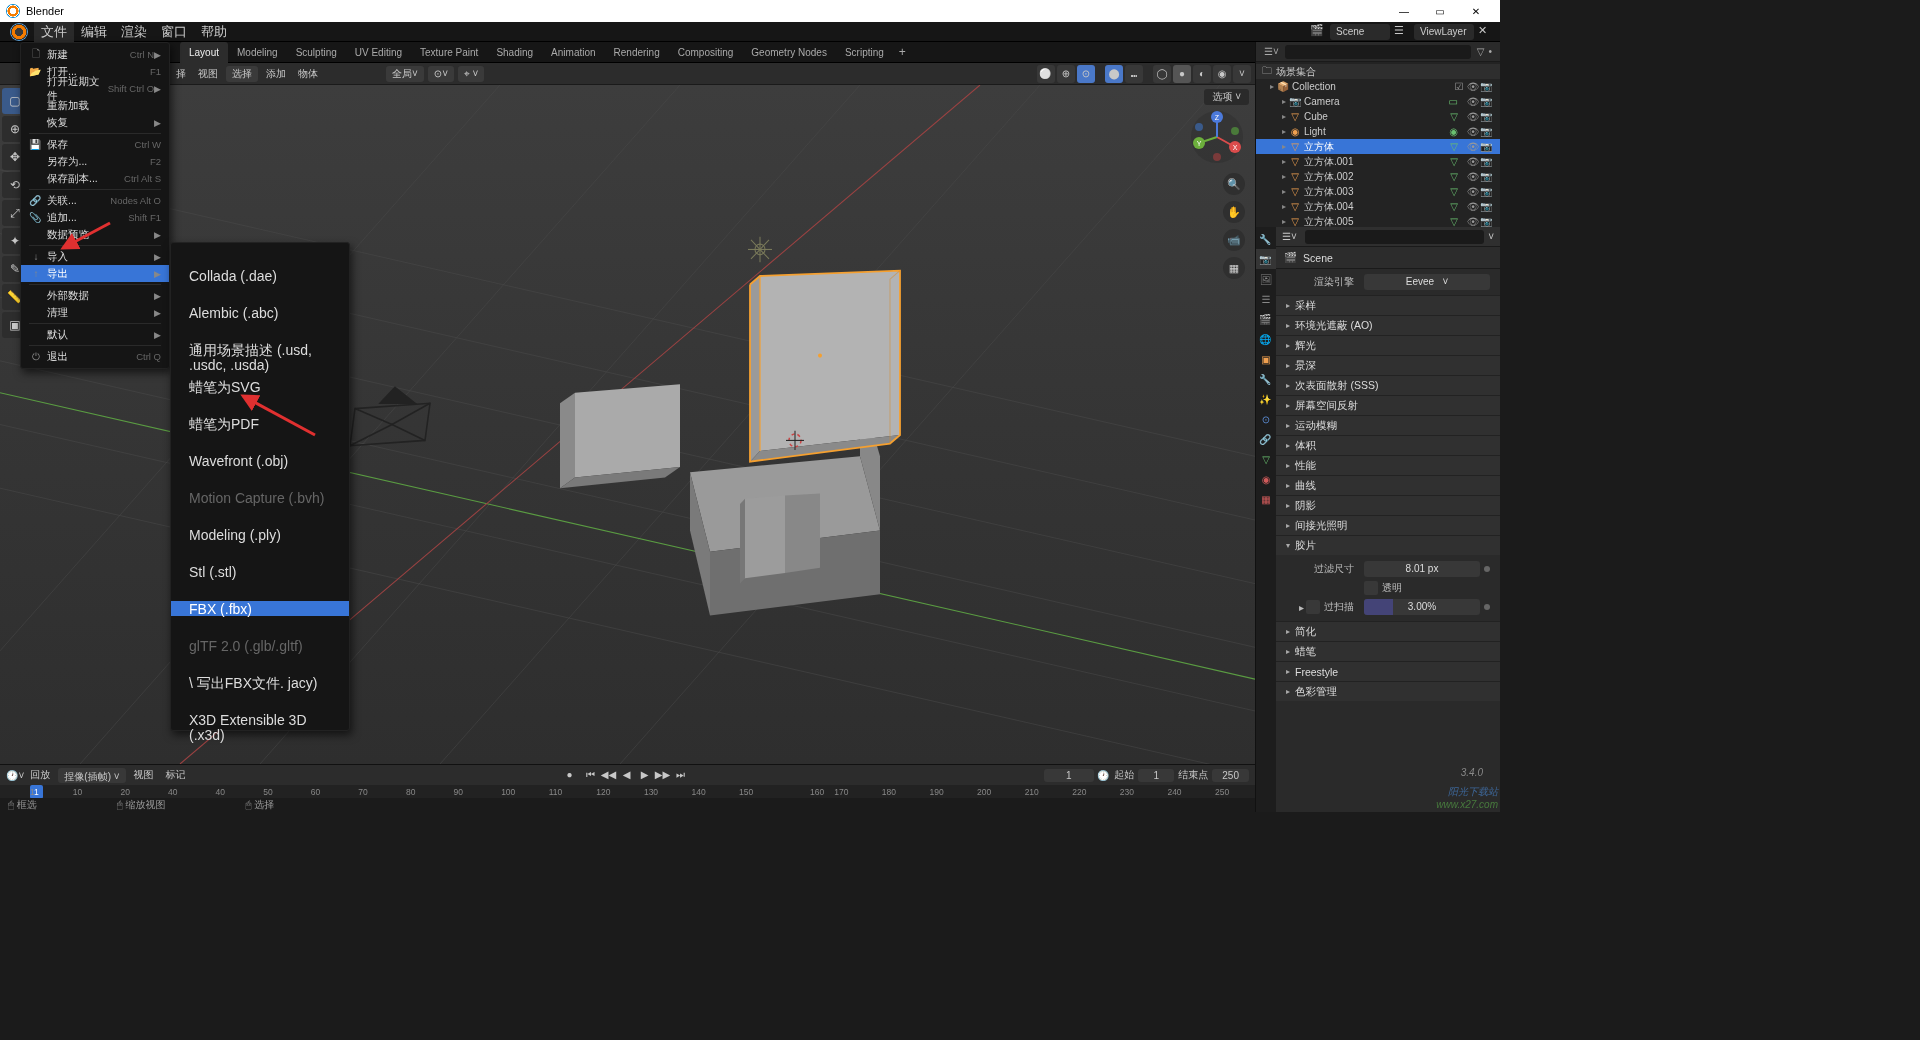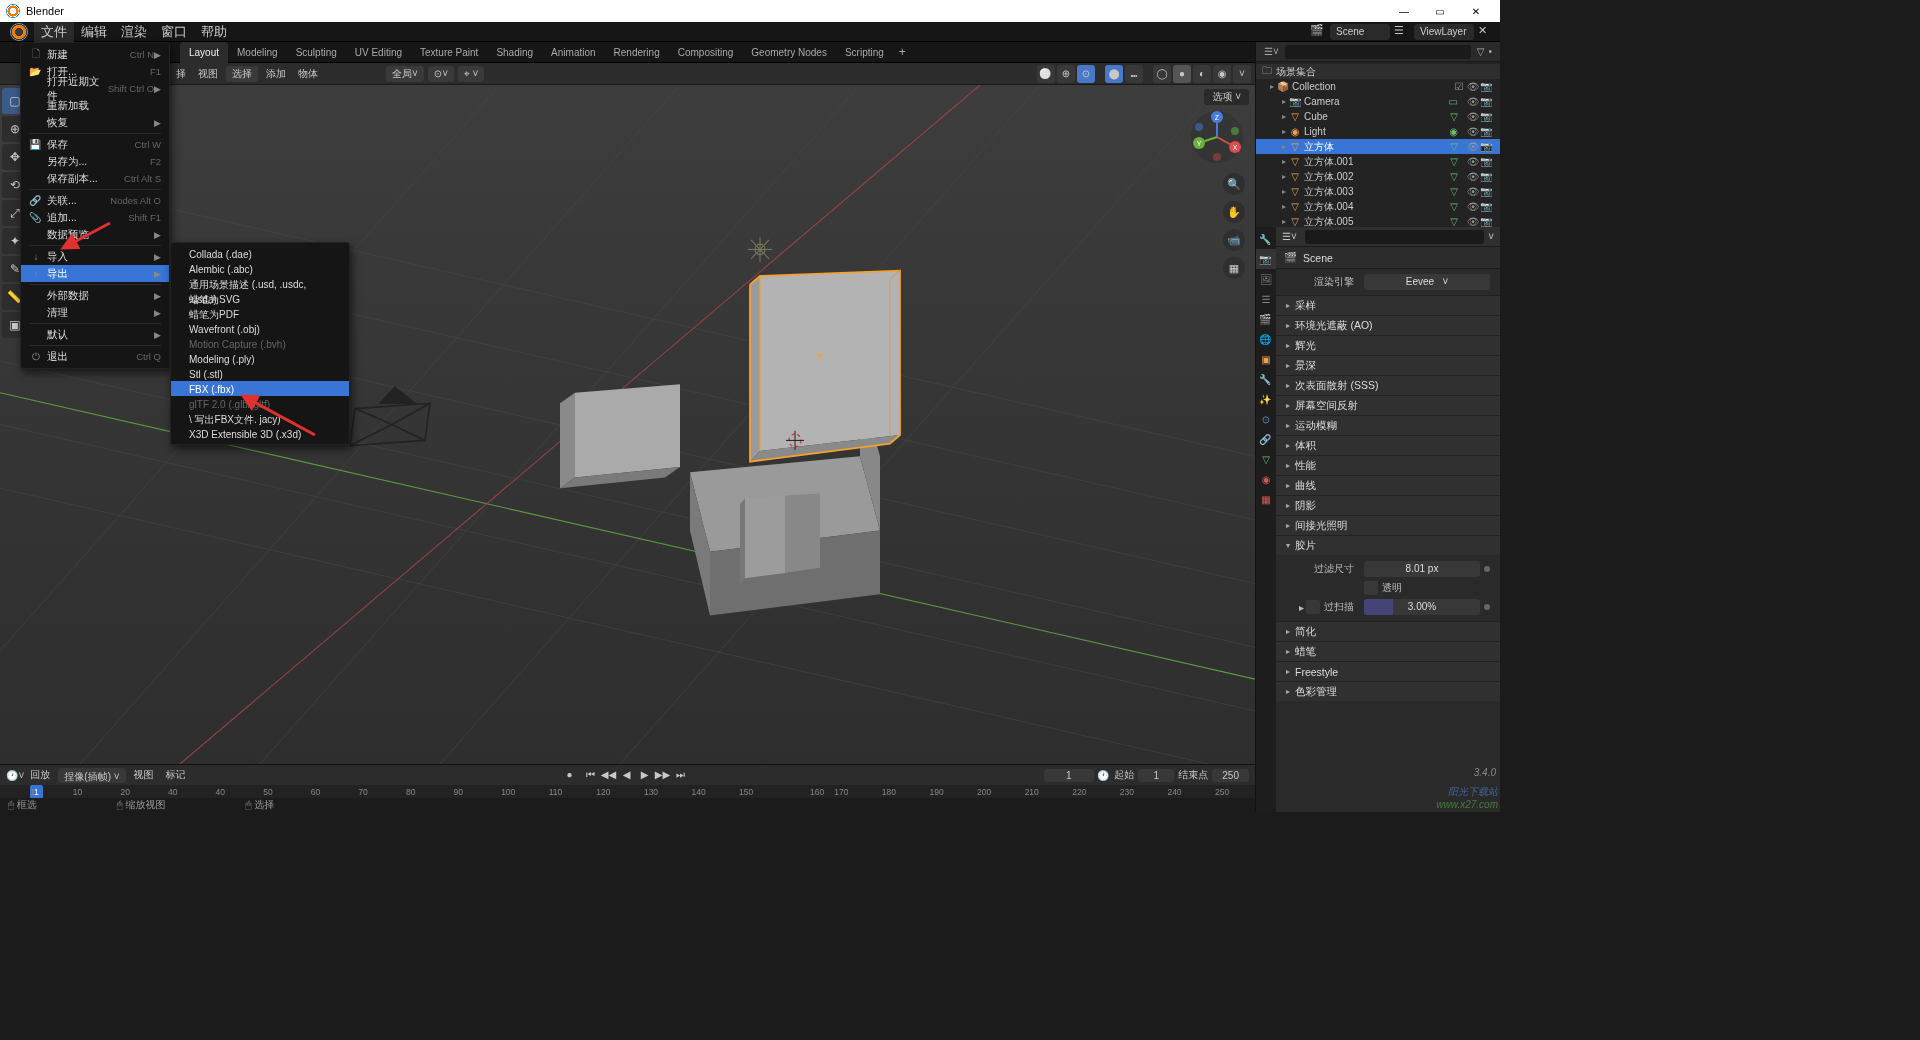--- a/index.html
+++ b/index.html
@@ -45,21 +45,21 @@
 .file-menu .fm-row { display: flex; align-items: center; height: 17px; padding: 0 8px; font-size: 10.5px; color: #ddd; }
 .file-menu .fm-row .ico { width: 14px; text-align: center; color: #888; margin-right: 4px; font-size: 10px; }
 .file-menu .fm-row .txt { flex: 1; }
 .file-menu .fm-row .sc { color: #666; font-size: 9.5px; }
 .file-menu .fm-row .arr { color: #888; font-size: 9px; }
 .file-menu .fm-row.hi { background: #3875d7; color: #fff; }
 .file-menu hr { border: none; border-top: 1px solid #2a2a2a; margin: 2px 8px; }
 
 
 .export-menu { position: absolute; top: 242px; left: 170px; width: 180px; background: #151515; border: 1px solid #222; border-radius: 3px; z-index: 101; box-shadow: 2px 4px 8px rgba(0,0,0,0.6); padding: 3px 0; }
-.export-menu .em-row { padding: 1px 18px; height: 15px; line-height: 15px; font-size: 10px; color: #ddd; }
+.export-menu .em-row { padding: 1px 18px; height: 15px; line-height: 15px; font-size: 14px; color: #ddd; margin-top: 22px; }
 .export-menu .em-row.dis { color: #666; }
 .export-menu .em-row.hi { background: #3875d7; color: #fff; }
 
 
 .arrow-overlay { position: absolute; z-index: 150; pointer-events: none; }
 
 
 .outliner { position: absolute; top: 42px; right: 0; width: 245px; height: 185px; background: #232323; border-left: 1px solid #111; }
 .outliner-hdr { height: 20px; background: #2a2a2a; display: flex; align-items: center; padding: 0 6px; font-size: 10px; border-bottom: 1px solid #1a1a1a; }
 .outliner-hdr .inp { flex: 1; background: #1a1a1a; border-radius: 3px; height: 14px; margin: 0 4px; }
@@ -777,15 +777,15 @@
 <div style="position:absolute; bottom:0; left:0; right:245px; height:14px; background:#1b1b1b; display:flex; align-items:center; padding:0 8px; font-size:10px; color:#999; z-index:5;">
   <span>🖱</span>&nbsp;<span>框选</span>
   <span style="width:80px;"></span>
   <span>🖱</span>&nbsp;<span>缩放视图</span>
   <span style="width:80px;"></span>
   <span>🖱</span>&nbsp;<span>选择</span>
 </div>
 
 <div class="watermark">
   <div class="w1">阳光下载站</div>
-  <div style="position:absolute; right:2px; bottom:32px; color:#888;">3.4.0</div>
+  <div style="position:absolute; right:15px; bottom:32px; color:#888;">3.4.0</div>
   <div>www.x27.com</div>
 </div>
 
 </body></html>

